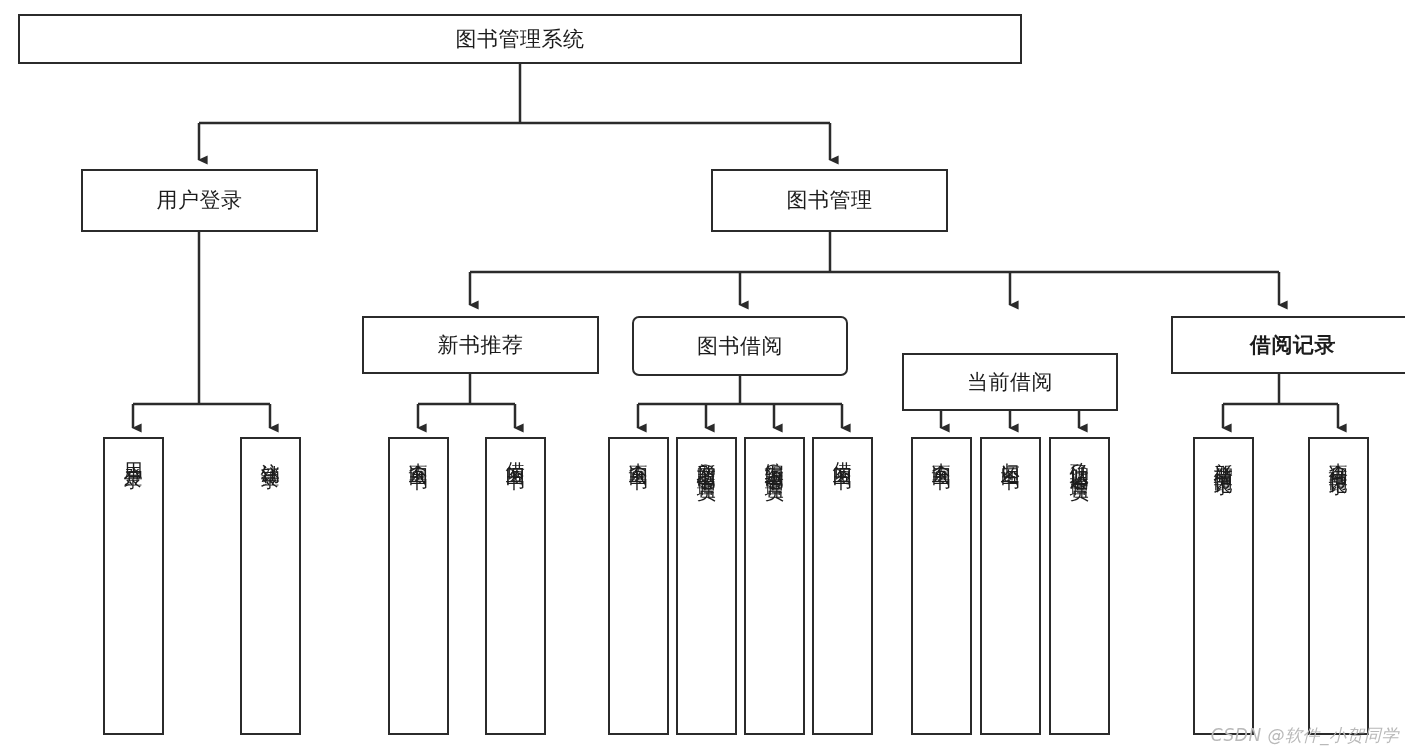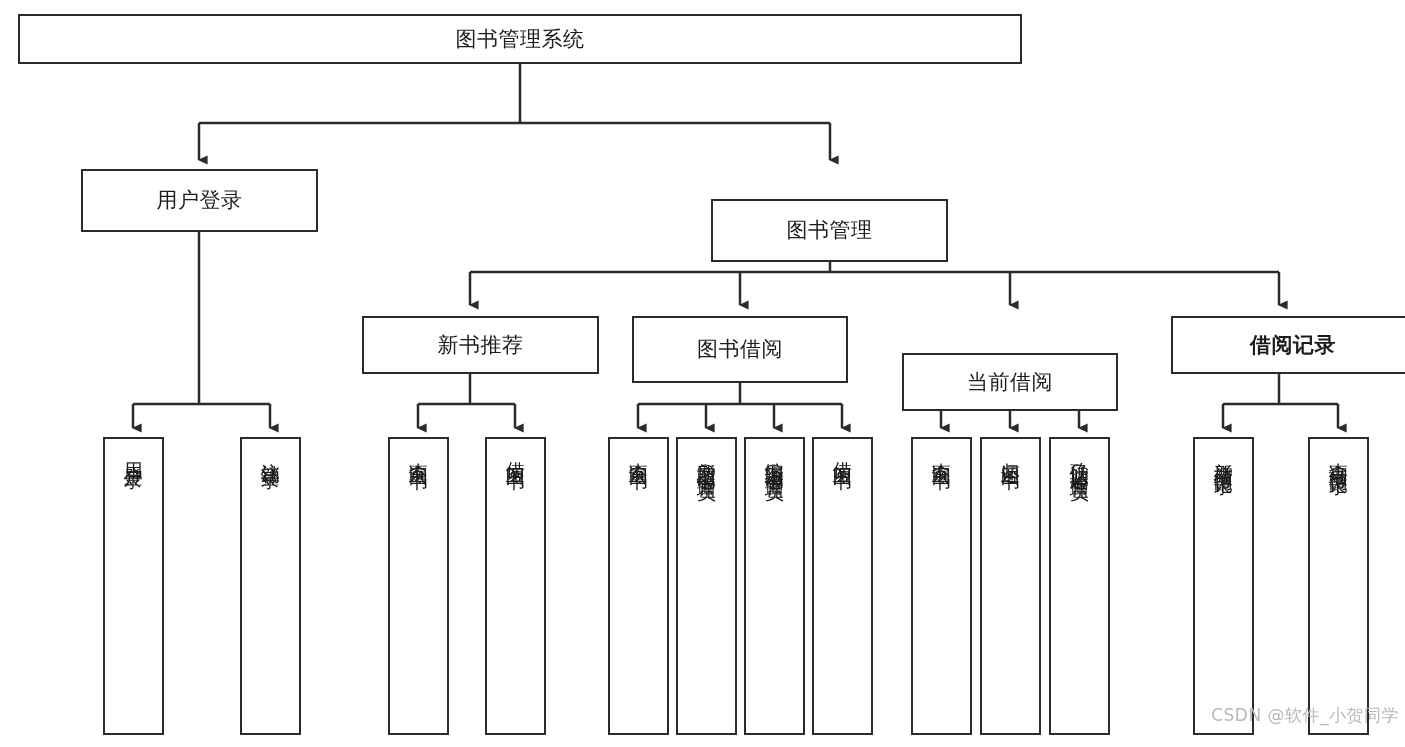--- a/index.html
+++ b/index.html
@@ -52,26 +52,27 @@
     font-size:19px;
     line-height:1.35;
     letter-spacing:3px;
     white-space:normal;
     height:auto;
     max-height:100%;
   }
   .watermark{
     position:absolute;
     right:6px;
-    bottom:20px;
+    bottom:0;
     font-size:17px;
     color:#b9b9b9;
     letter-spacing:0.5px;
     white-space:nowrap;
     user-select:none;
+    font-style:italic;
   }
 </style>
 </head>
 <body>
 
 <div id="canvas">
 
   <svg id="edges" viewBox="0 0 1405 747">
     <defs>
       <marker id="arrow" markerWidth="11" markerHeight="11" refX="5.2" refY="8.6" orient="auto" markerUnits="userSpaceOnUse">
@@ -127,28 +128,28 @@
     </g>
   </svg>
 
   <div class="node" style="left:18px; top:14px; width:1004px; height:50px;">
     <span class="label">图书管理系统</span>
   </div>
 
   <div class="node" style="left:81px; top:169px; width:237px; height:63px;">
     <span class="label">用户登录</span>
   </div>
-  <div class="node" style="left:711px; top:169px; width:237px; height:63px;margin-top:30px;">
+  <div class="node" style="left:711px; top:169px; width:237px; height:63px;">
     <span class="label">图书管理</span>
   </div>
 
   <div class="node" style="left:362px; top:316px; width:237px; height:58px;">
     <span class="label">新书推荐</span>
   </div>
-  <div class="node" style="left:632px; top:316px; width:216px; height:67px;">
+  <div class="node" style="left:632px; top:316px; width:216px; height:60px;border-radius:7px;">
     <span class="label">图书借阅</span>
   </div>
   <div class="node" style="left:902px; top:316px; width:216px; height:58px;margin-top:37px;">
     <span class="label">当前借阅</span>
   </div>
   <div class="node" style="left:1171px; top:316px; width:244px; height:58px;font-weight:bold;">
     <span class="label">借阅记录</span>
   </div>
 
   <div class="node leaf" style="left:103px; top:437px; width:61px; height:298px;">

